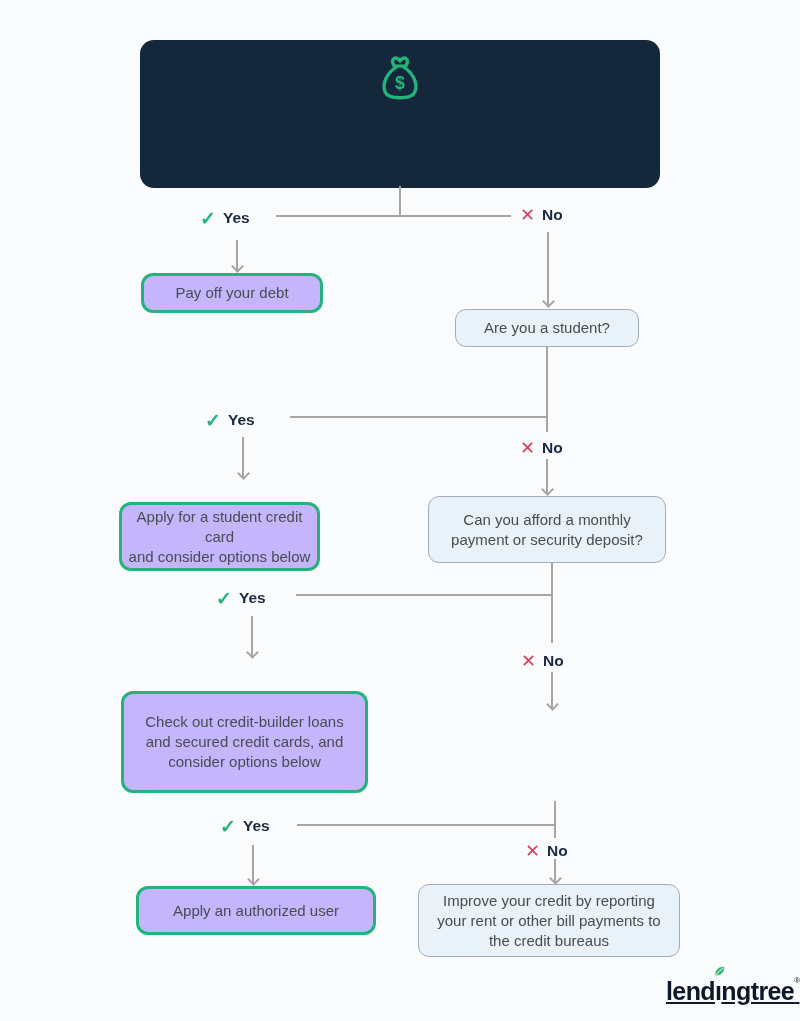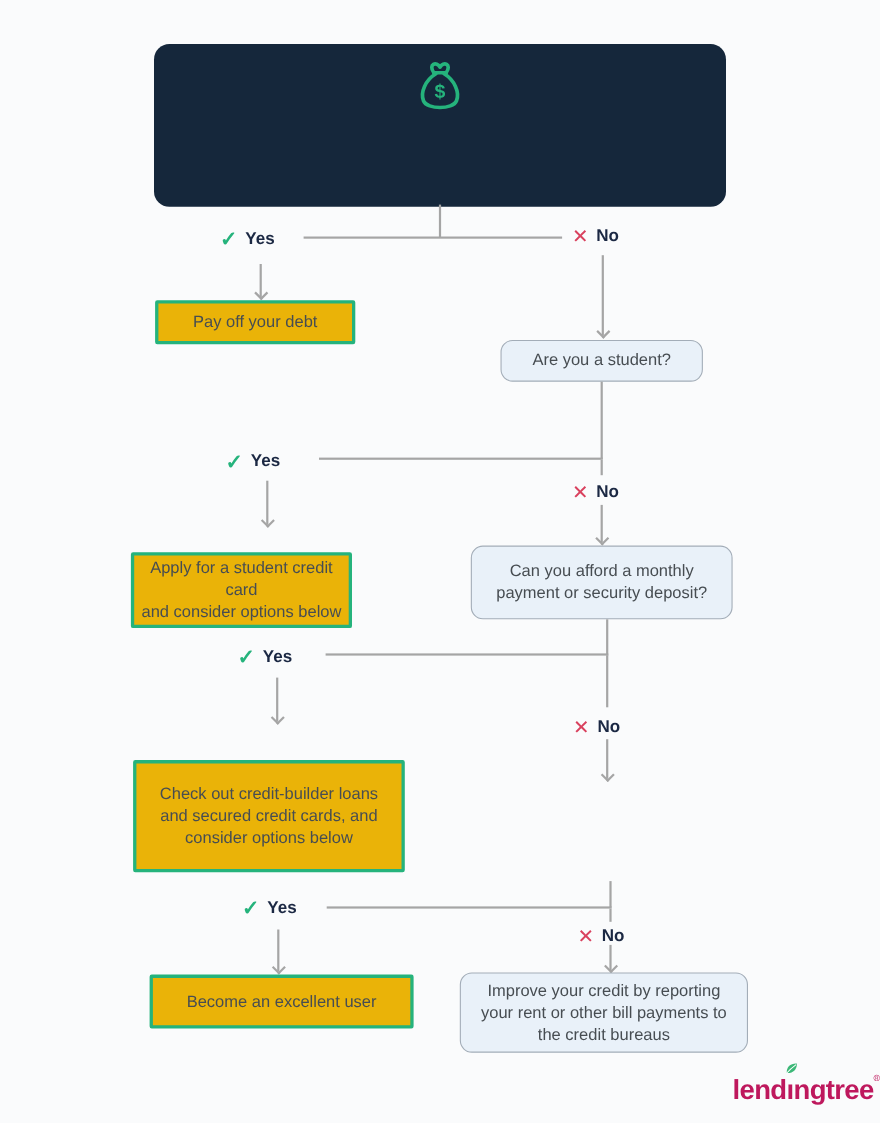--- a/index.html
+++ b/index.html
@@ -38,30 +38,31 @@
   }
   .glyph-check { color:#25b37c; font-size:19px; font-weight:700; line-height:1; }
   .glyph-cross { color:#d9415e; font-size:18px; font-weight:400; line-height:1; }
   
   .box {
     position:absolute; display:flex; align-items:center; justify-content:center;
     text-align:center; color:#474d52; font-size:15px; line-height:20px;
   }
   .box-text { white-space:pre-line; }
   .green-box {
-    background:#eab308; border:3px solid #25b37c; border-radius:2px;
+    background:#c4b5fd; border:3px solid #25b37c; border-radius:12px;
   }
   .question-box {
     background:#e9f1f9; border:1.5px solid #a3adb8; border-radius:11px;
   }
   
   .logo {
     position:absolute; left:666px; top:974px;
-    font-size:25px; font-weight:700; color:#be185d; letter-spacing:-0.6px;
+    font-size:25px; font-weight:700; color:#0f172a; letter-spacing:-0.6px;
     line-height:34px;
+    text-decoration:underline;
   }
   .logo-i { position:relative; display:inline-block; }
   .leaf { position:absolute; left:-3px; top:-9px; }
   .reg { font-size:8px; vertical-align:top; line-height:14px; font-weight:400; }
 </style>
 </head>
 <body>
 
 <div class="canvas">
 
@@ -147,21 +148,21 @@
   </div>
   <div class="vline" style="left:554px;top:826px;height:12px"></div>
   <div class="lbl" style="left:525px;top:839px">
     <span class="glyph-cross">✕</span>
     <span>No</span>
   </div>
   <div class="arrow" style="left:252px;top:845px;height:38px"></div>
   <div class="arrow" style="left:554px;top:859px;height:23px"></div>
 
   <div class="box green-box" style="left:136px;top:886px;width:240px;height:49px">
-    <span class="box-text">Become an excellent user</span>
+    <span class="box-text">Apply an authorized user</span>
   </div>
   <div class="box question-box" style="left:418px;top:884px;width:262px;height:73px">
     <span class="box-text">Improve your credit by reporting
 your rent or other bill payments to
 the credit bureaus</span>
   </div>
 
   <div class="logo"><span>lend</span><span class="logo-i"><svg class="leaf" width="15" height="14" viewBox="0 0 20 20">
           <path d="M4 15 C3 7 9 2 17 2.5 C17.5 10 12 15.5 4 15 Z" fill="#3cb878"></path>
           <path d="M4 15 C8 10 12 7 16 4" stroke="#ffffff" stroke-width="1.3" fill="none"></path>

